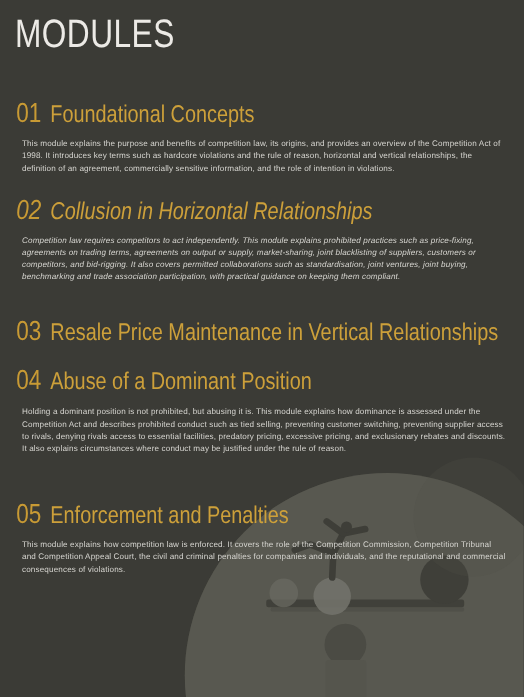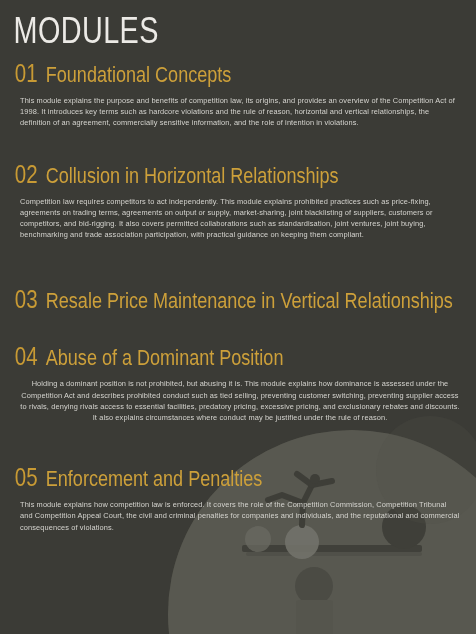--- a/index.html
+++ b/index.html
@@ -96,24 +96,24 @@
     padding: 9px 16px 0 20px;
     color: #d6d5d0;
     font-size: 7.4px;
     line-height: 11.2px;
     letter-spacing: 0.12px;
     font-weight: 400;
     max-width: 442px;
   }
 
   
-  .m1 { margin-top: 12px; }
-  .m2 { margin-top: 33px; }
-  .m3 { margin-top: 47px; }
-  .m4 { margin-top: 32px; text-align: center; }
+  .m1 { margin-top: 42px; }
+  .m2 { margin-top: 20px; font-style: italic; }
+  .m3 { margin-top: 32px; }
+  .m4 { margin-top: 20px; }
   .m5 { margin-top: 42px; }
 </style>
 </head>
 <body>
 
 <div class="page">
 
   <div class="bg-art">
     <svg viewBox="0 0 476 634" xmlns="http://www.w3.org/2000/svg" aria-hidden="true">
       <defs>

